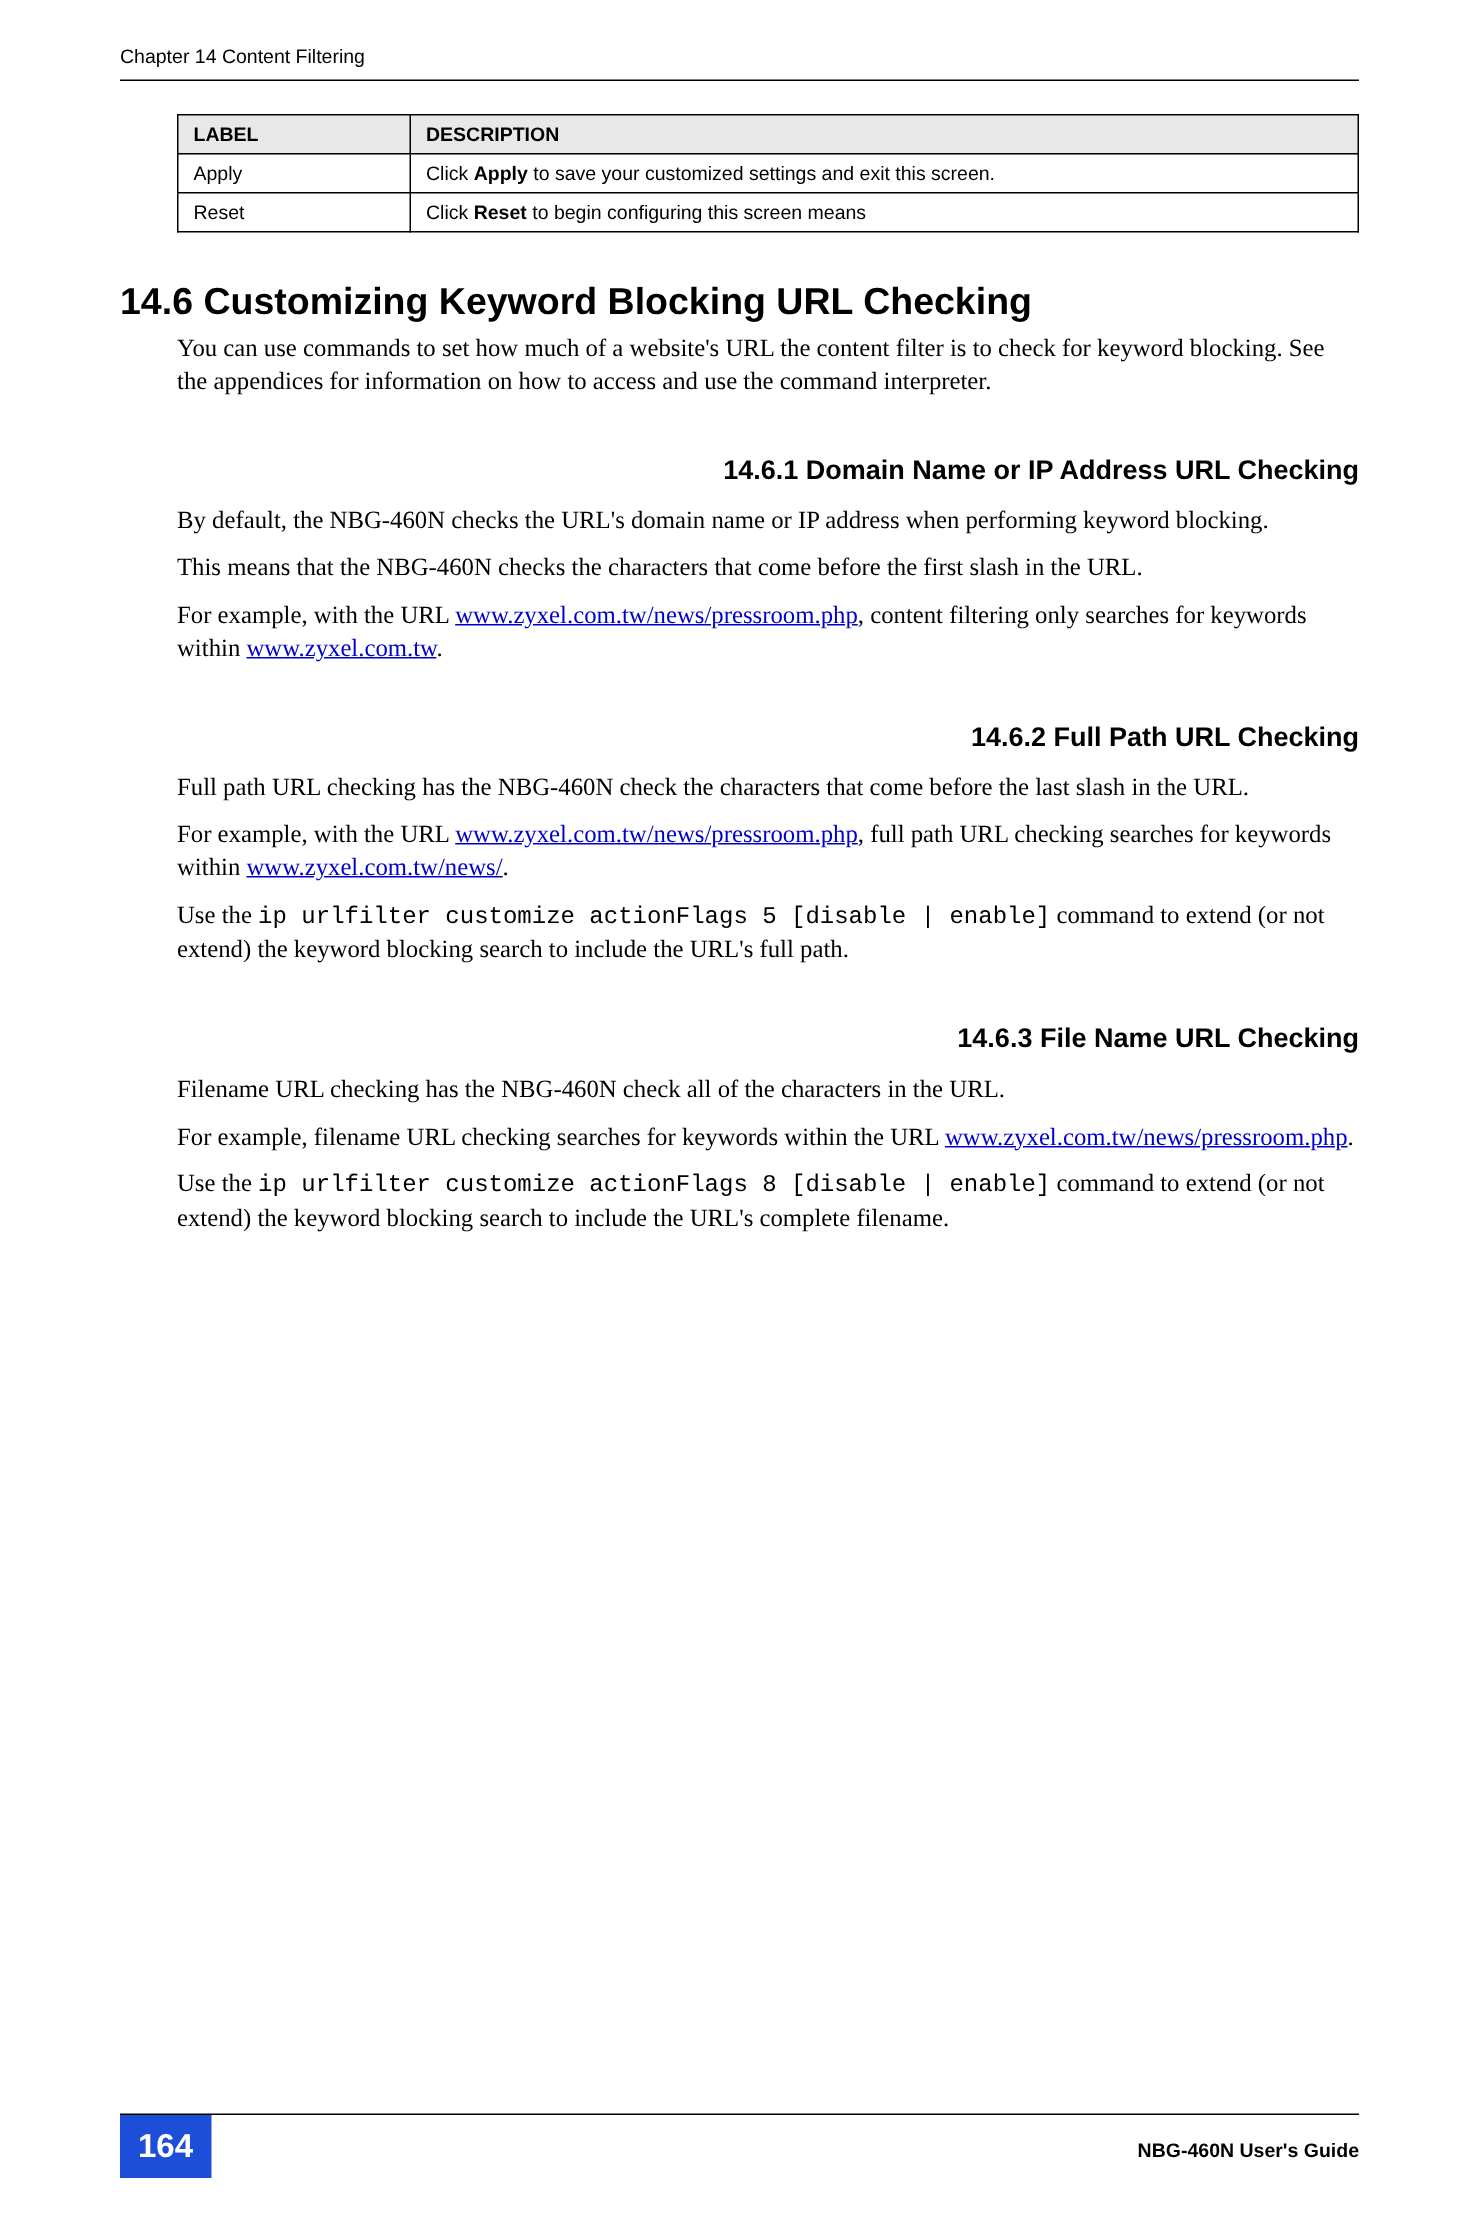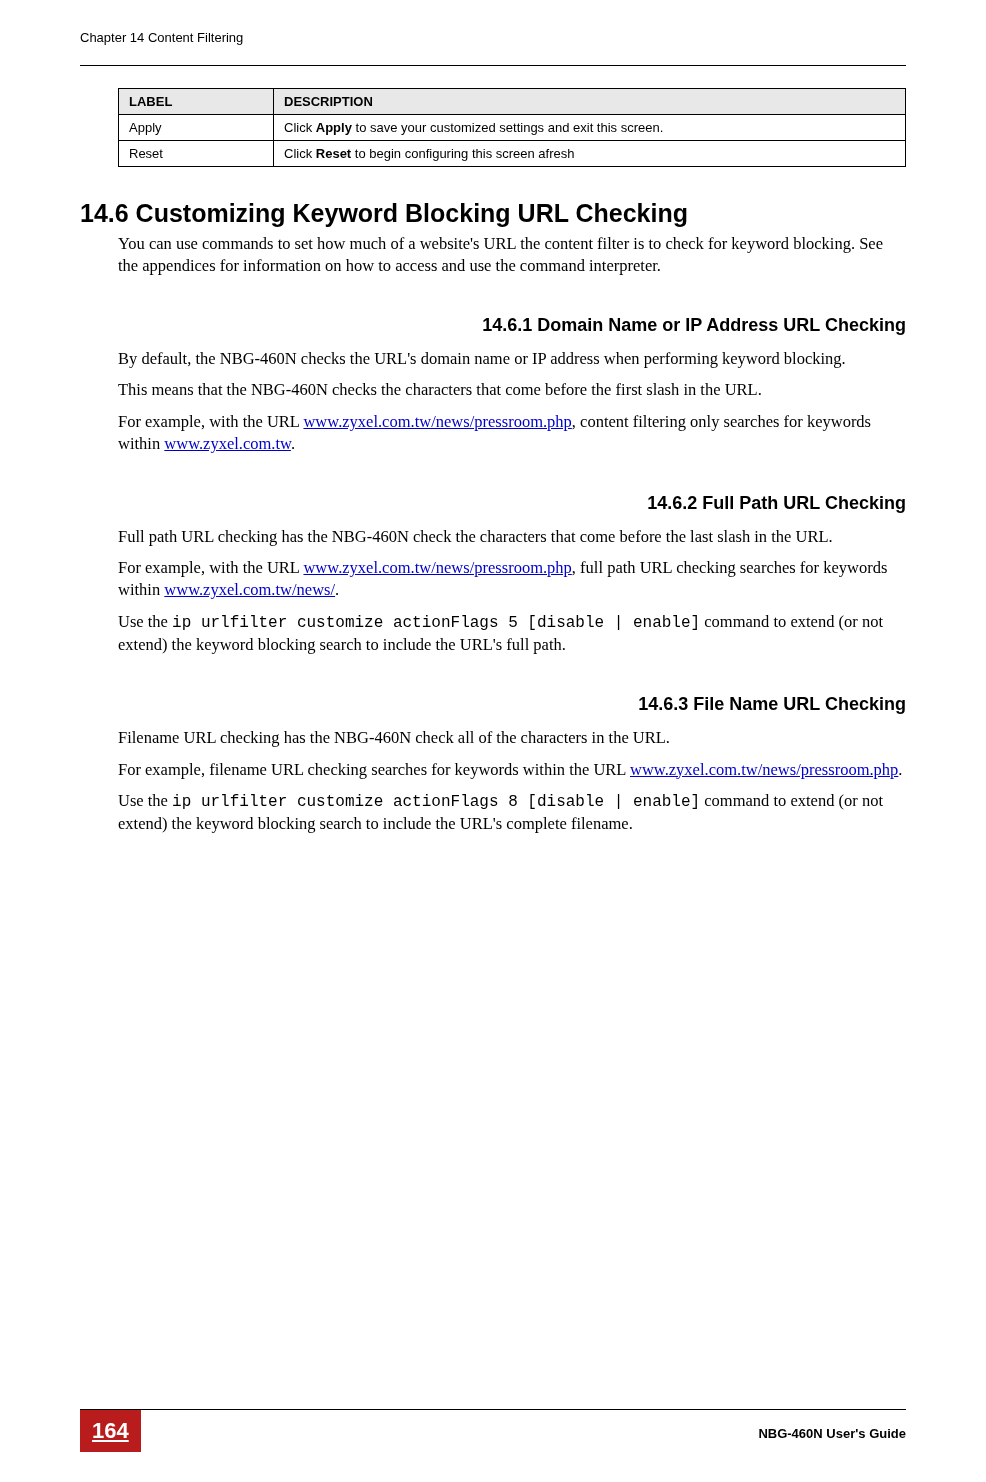--- a/index.html
+++ b/index.html
@@ -1,34 +1,34 @@
 <!DOCTYPE html>
 <html><head>
   <meta charset="utf-8">
   <style>
     * { box-sizing: border-box; margin: 0; padding: 0; }
     body { width: 986px; height: 1482px; font-family: 'Times New Roman', serif; background: #fff; position: relative; }
     .page { padding: 30px 80px 0 80px; }
-    .header-wrap { display: flex; justify-content: space-between; border-bottom: 1.5px solid #000; padding-bottom: 20px; margin-bottom: 22px; }
+    .header-wrap { display: flex; justify-content: space-between; border-bottom: 1.5px solid #000; padding-bottom: 8px; margin-bottom: 22px; }
     .chapter-title { font-family: Arial, sans-serif; font-size: 13px; }
     .content { padding-left: 38px; }
     .table-caption { font-family: Arial, sans-serif; font-size: 14px; margin-bottom: 4px; }
     .table-caption .bold { font-weight: bold; }
     table { border-collapse: collapse; width: 100%; margin-bottom: 32px; }
     th, td { border: 1px solid #000; padding: 5px 10px; text-align: left; font-family: Arial, sans-serif; font-size: 13px; vertical-align: top; }
     th { background: #e8e8e8; font-weight: bold; }
     th.col1, td.col1 { width: 155px; }
     .cell-bold { font-weight: bold; }
     .h1 { font-family: Arial, sans-serif; font-size: 25px; font-weight: bold; margin: 30px 0 5px -38px; }
     .h2 { font-family: Arial, sans-serif; font-size: 18px; font-weight: bold; margin: 38px 0 12px -38px; text-align: right; }
     p { font-size: 16.5px; line-height: 1.32; margin-bottom: 10px; }
     .link { color: #0000cc; text-decoration: underline; }
     code.cmd { font-family: 'Courier New', monospace; font-size: 16px; }
     .footer { position: absolute; bottom: 30px; left: 80px; right: 80px; border-top: 1.5px solid #000; padding-top: 4px; display: flex; align-items: center; }
-    .page-num-box { background: #b91c1c; color: #fff; font-family: Arial, sans-serif; font-weight: bold; font-size: 22px; padding: 8px 12px; margin-right: auto; margin-top: -4px; text-decoration: underline; }
+    .page-num-box { background: #1d4ed8; color: #fff; font-family: Arial, sans-serif; font-weight: bold; font-size: 22px; padding: 8px 12px; margin-right: auto; margin-top: -4px; }
     .guide-name { font-family: Arial, sans-serif; font-size: 13px; margin-left: auto; font-weight: bold; }
   </style>
 </head>
 <body>
 
 <div class="page">
   <div class="header-wrap">
     <span class="chapter-title">Chapter 14 Content Filtering</span>
   </div>
 
@@ -38,21 +38,21 @@
           <tr>
         <th class="col1">LABEL</th>
         <th>DESCRIPTION</th>
       </tr>
       <tr>
         <td class="col1">Apply</td>
         <td><span>Click </span><span class="cell-bold">Apply</span><span> to save your customized settings and exit this screen.</span></td>
       </tr>
       <tr>
         <td class="col1">Reset</td>
-        <td><span>Click </span><span class="cell-bold">Reset</span><span> to begin configuring this screen afresh</span></td>
+        <td><span>Click </span><span class="cell-bold">Reset</span><span> to begin configuring this screen means</span></td>
       </tr>
     </tbody>
       </table>
 
     <h1 class="h1">14.6  Customizing Keyword Blocking URL Checking</h1>
     <p>You can use commands to set how much of a website's URL the content filter is to check for keyword blocking. See the appendices for information on how to access and use the command interpreter.</p>
 
     <h2 class="h2">14.6.1  Domain Name or IP Address URL Checking</h2>
     <p>By default, the NBG-460N checks the URL's domain name or IP address when performing keyword blocking.</p>
     <p>This means that the NBG-460N checks the characters that come before the first slash in the URL.</p>

